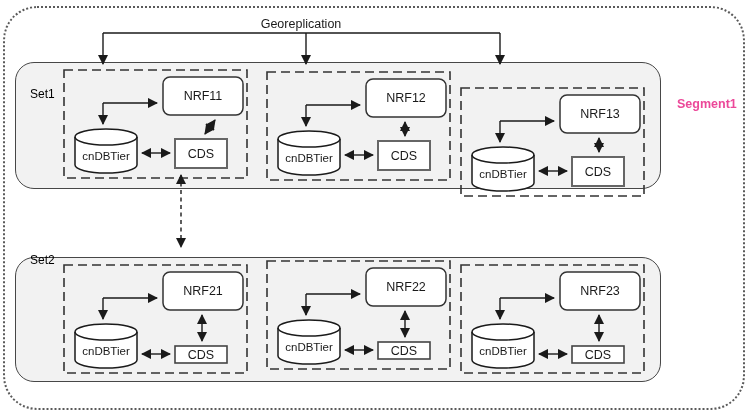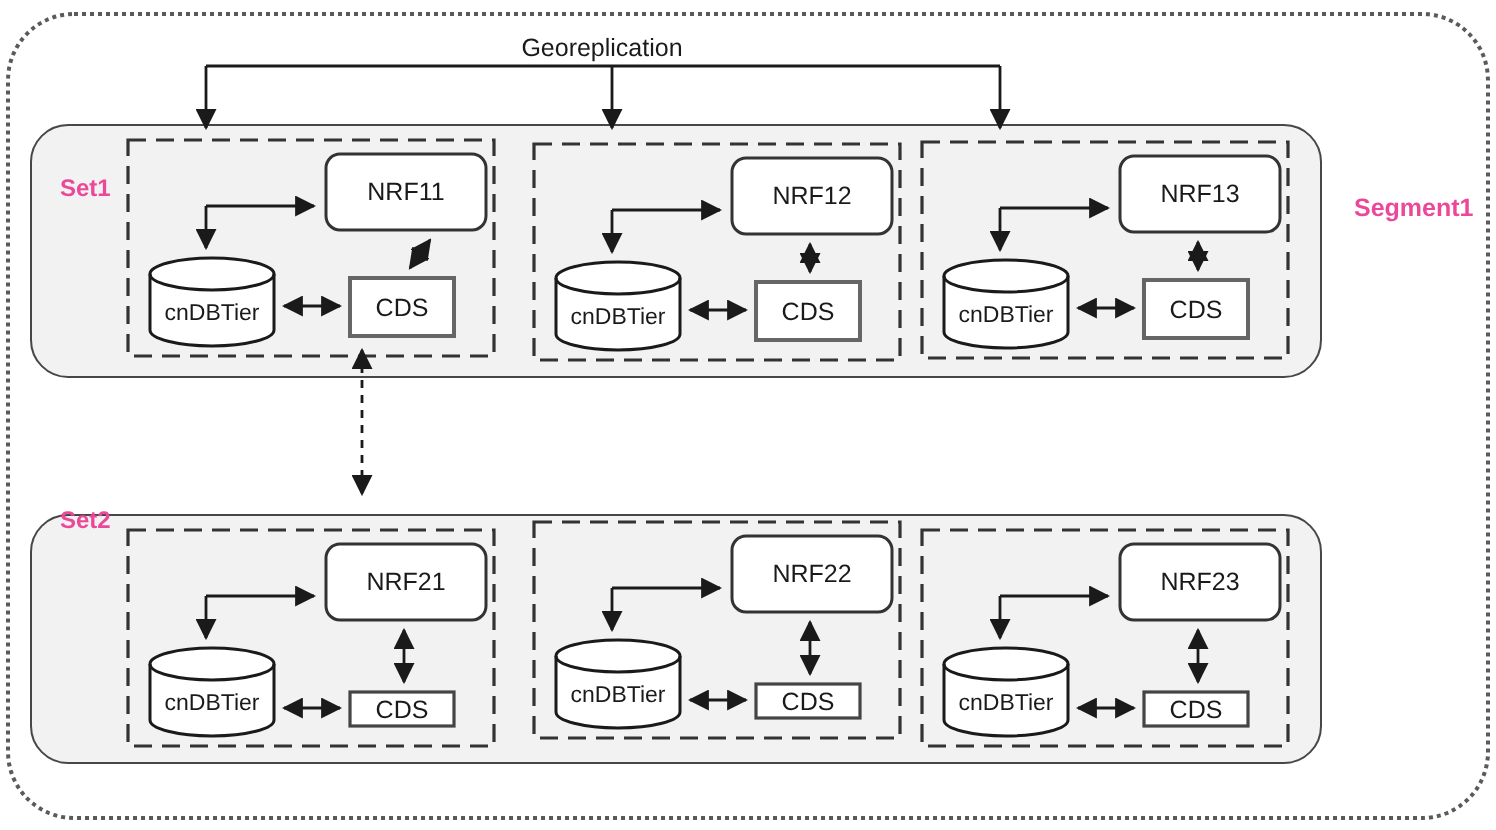--- a/index.html
+++ b/index.html
@@ -11,28 +11,28 @@
   .outer-border{
     left:3px;top:6px;width:738px;height:400px;
     border:2px dotted #5a5a5a;border-radius:34px;
   }
   .set-container{
     left:15px;width:646px;background:#f2f2f2;
     border:1.6px solid #474747;border-radius:19px;box-sizing:border-box;
   }
   #set1-container{top:62px;height:127px;}
   #set2-container{top:257px;height:125px;}
-  .set-label{font-weight:bold;font-size:12px;color:#ec4899;}
+  .set-label{font-weight:normal;font-size:12px;color:#000000;}
   #set1-label{left:30px;top:87px;}
   #set2-label{left:30px;top:253px;}
   .segment-label{left:677px;top:97px;font-weight:bold;font-size:12.5px;color:#ec4899;}
   .cluster{width:185px;height:110px;}
   .c-s1-1{left:63px;top:69px;}
   .c-s1-2{left:266px;top:71px;text-align:right;}
-  .c-s1-3{left:460px;top:70px;}
+  .c-s1-3{left:460px;top:87px;}
   .c-s2-1{left:63px;top:264px;text-decoration:underline;}
   .c-s2-2{left:266px;top:260px;}
   .c-s2-3{left:460px;top:264px;text-align:center;}
   svg{display:block;}
   svg text{font-family:"Liberation Sans",sans-serif;fill:#1a1a1a;}
   .overlay{left:0;top:0;pointer-events:none;}
 </style>
 </head>
 <body>
 

